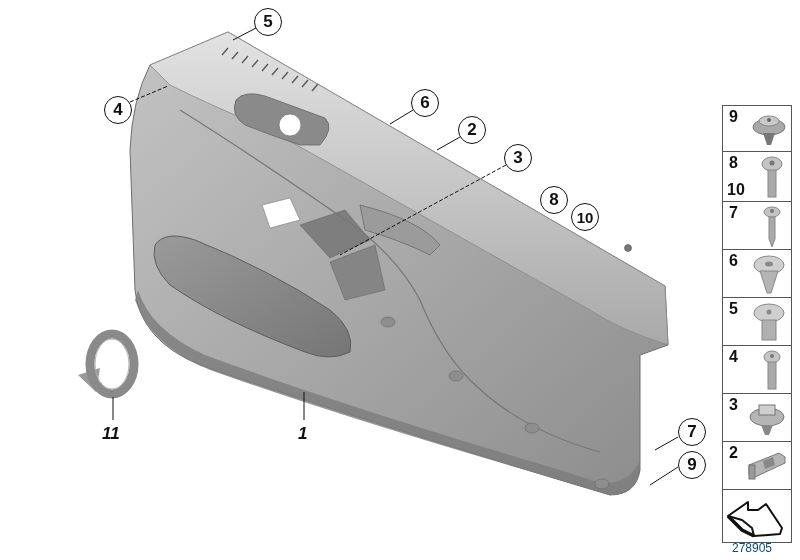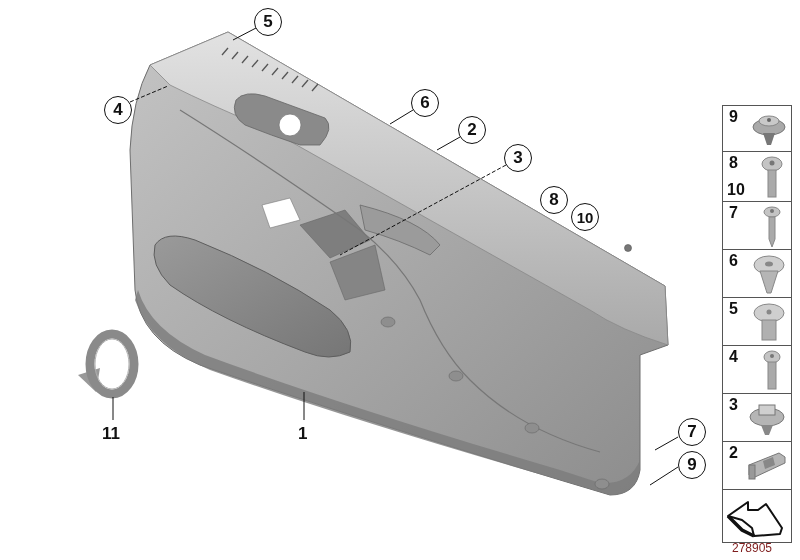--- a/index.html
+++ b/index.html
@@ -3,29 +3,29 @@
 <meta charset="utf-8">
 <style>
   html, body { margin: 0; padding: 0; background: #ffffff; }
   body { width: 800px; height: 560px; position: relative; overflow: hidden;
          font-family: "Liberation Sans", sans-serif; }
   #stage { position: absolute; left: 0; top: 0; width: 800px; height: 560px; }
   .callout { position: absolute; width: 28px; height: 28px; border: 1.6px solid #111;
              border-radius: 50%; box-sizing: border-box; background: #fff;
              display: flex; align-items: center; justify-content: center;
              font-weight: bold; font-size: 17px; color: #111; }
-  .plainlabel { position: absolute; font-weight: bold; font-size: 17px; color: #111; }
+  .plainlabel { position: absolute; font-weight: bold; font-size: 17px; color: #111; font-style: italic; }
   .legend { position: absolute; left: 722px; top: 105px; width: 70px; }
   .cell { position: relative; width: 70px; border: 1px solid #555; border-bottom: none;
           box-sizing: border-box; background: #fff; }
   .cell:last-child { border-bottom: 1px solid #555; }
   .cell .num { position: absolute; left: 6px; top: 2px; font-weight: bold; font-size: 16px; color: #111; line-height: 18px; }
   .cell .num2 { position: absolute; left: 4px; bottom: 2px; font-weight: bold; font-size: 16px; color: #111; line-height: 18px; }
   .cell svg { position: absolute; right: 4px; top: 3px; }
-  .docnum { position: absolute; left: 732px; top: 541px; font-size: 12px; color: #7f1d1d; }
+  .docnum { position: absolute; left: 732px; top: 541px; font-size: 12px; color: #0c4a6e; }
 </style>
 </head>
 <body>
 
 <div id="stage">
 
   <svg width="800" height="560" style="position:absolute;left:0;top:0">
     <defs>
       <linearGradient id="gMain" x1="0" y1="0" x2="1" y2="1">
         <stop offset="0" stop-color="#c4c4c4"></stop>

